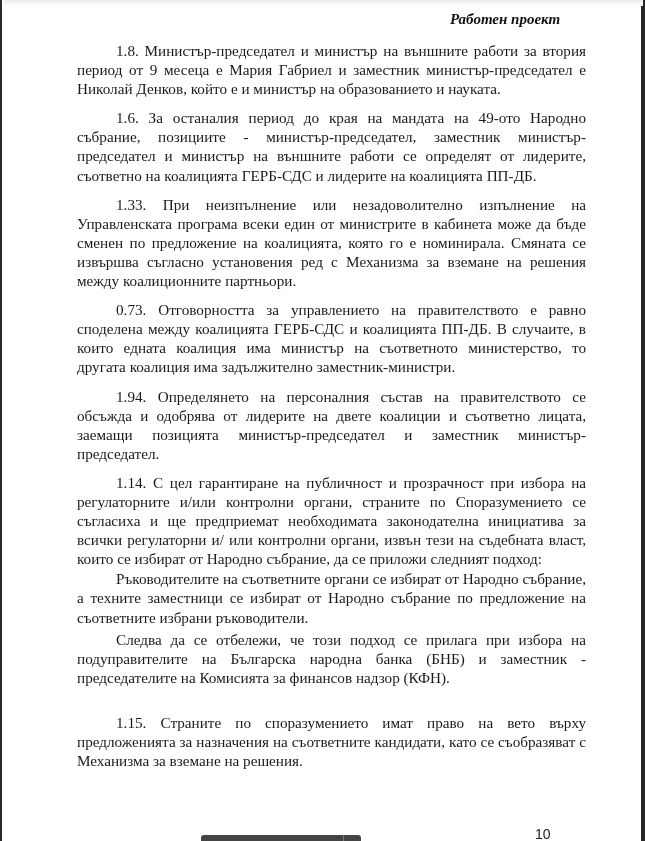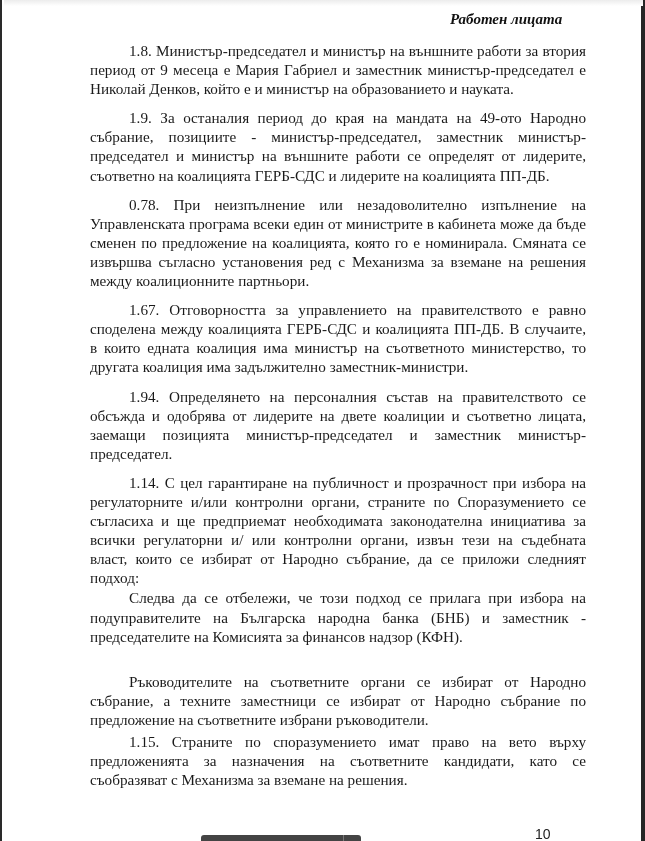--- a/index.html
+++ b/index.html
@@ -40,21 +40,21 @@
     }
     .content {
       position: absolute;
       left: 75px; top: 41px;
       width: 509px;
       font-size: 15.2px;
       line-height: 19.1px;
       text-align: justify;
     }
     .para {
-      margin: 0 0 10px 13px;
+      margin: 0 0 10px 0;
       text-indent: 39px;
       text-align: justify;
       text-align-last: left;
     }
     .para.tight { margin-bottom: 1px; font-family: Liberation Serif, serif; }
     .para.sub { margin-bottom: 3px; }
     .para.last-gap { margin-bottom: 26px; }
     .page-number {
       position: absolute;
       left: 533px; top: 826px;
@@ -76,31 +76,31 @@
   </style>
 </head>
 <body>
 
 <div class="frame-left"></div>
 <div class="frame-right"></div>
 
 <div class="page">
   <div class="top-shade"></div>
 
-  <div class="header-title">Работен лицата</div>
+  <div class="header-title">Работен проект</div>
 
   <div class="content">
     <p class="para">1.8. Министър-председател и министър на външните работи за втория период от 9 месеца е Мария Габриел и заместник министър-председател е Николай Денков, който е и министър на образованието и науката.</p>
-    <p class="para">1.9. За останалия период до края на мандата на 49-ото Народно събрание, позициите - министър-председател, заместник министър-председател и министър на външните работи се определят от лидерите, съответно на коалицията ГЕРБ-СДС и лидерите на коалицията ПП-ДБ.</p>
-    <p class="para">0.78. При неизпълнение или незадоволително изпълнение на Управленската програма всеки един от министрите в кабинета може да бъде сменен по предложение на коалицията, която го е номинирала. Смяната се извършва съгласно установения ред с Механизма за вземане на решения между коалиционните партньори.</p>
-    <p class="para">1.67. Отговорността за управлението на правителството е равно споделена между коалицията ГЕРБ-СДС и  коалицията ПП-ДБ. В случаите, в които едната коалиция има министър на съответното министерство, то другата коалиция има задължително заместник-министри.</p>
+    <p class="para">1.6. За останалия период до края на мандата на 49-ото Народно събрание, позициите - министър-председател, заместник министър-председател и министър на външните работи се определят от лидерите, съответно на коалицията ГЕРБ-СДС и лидерите на коалицията ПП-ДБ.</p>
+    <p class="para">1.33. При неизпълнение или незадоволително изпълнение на Управленската програма всеки един от министрите в кабинета може да бъде сменен по предложение на коалицията, която го е номинирала. Смяната се извършва съгласно установения ред с Механизма за вземане на решения между коалиционните партньори.</p>
+    <p class="para">0.73. Отговорността за управлението на правителството е равно споделена между коалицията ГЕРБ-СДС и  коалицията ПП-ДБ. В случаите, в които едната коалиция има министър на съответното министерство, то другата коалиция има задължително заместник-министри.</p>
     <p class="para">1.94. Определянето на персоналния състав на правителството се обсъжда и одобрява от лидерите на двете коалиции и съответно лицата, заемащи позицията министър-председател и заместник министър-председател.</p>
     <p class="para tight">1.14.  С цел гарантиране на публичност и прозрачност при избора на регулаторните и/или контролни органи, страните по Споразумението се съгласиха и ще предприемат необходимата законодателна инициатива за всички регулаторни и/ или контролни органи, извън тези на съдебната власт, които се избират от Народно събрание, да се приложи следният подход:</p>
+    <p class="para sub">Ръководителите на съответните органи се избират от Народно събрание, а техните заместници се избират от Народно събрание по предложение на съответните избрани ръководители.</p>
     <p class="para last-gap">Следва да се отбележи, че този подход се прилага при избора на подуправителите на Българска народна банка (БНБ) и заместник - председателите на Комисията за финансов надзор (КФН).</p>
-    <p class="para sub">Ръководителите на съответните органи се избират от Народно събрание, а техните заместници се избират от Народно събрание по предложение на съответните избрани ръководители.</p>
     <p class="para"><span>1.15. Страните по споразумението имат право на вето върху предложенията за назначения на съответните кандидати, като се съобразяват с Механизма за вземане на решения.</span></p>
   </div>
 
   <div class="page-number">10</div>
 </div>
 
 <div class="bottom-toolbar">
   <div class="seg-a"></div>
   <div class="divider"></div>
   <div class="seg-b"></div>

